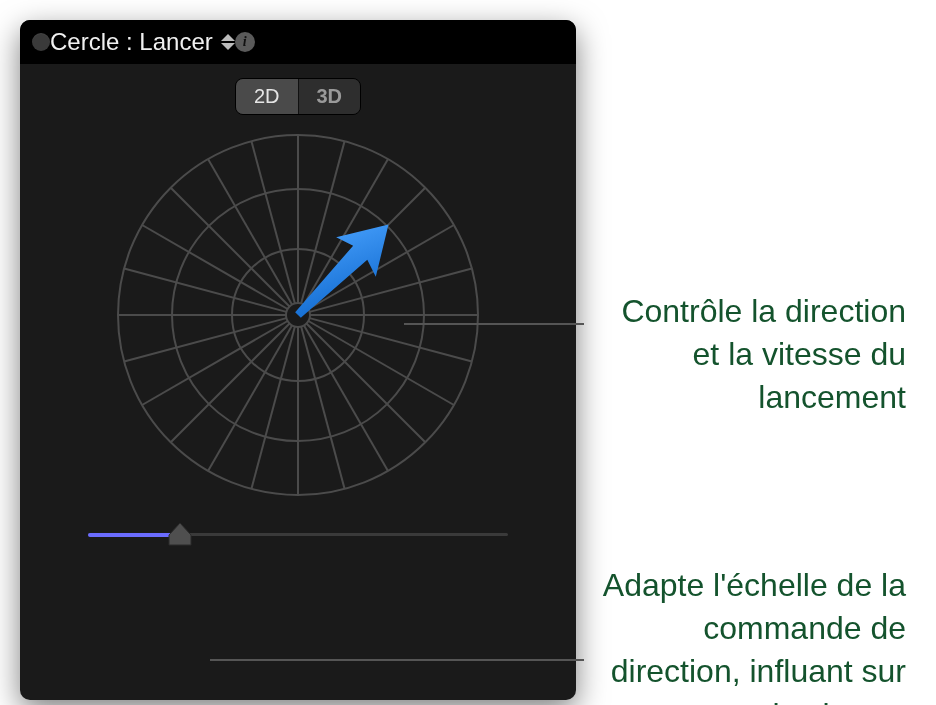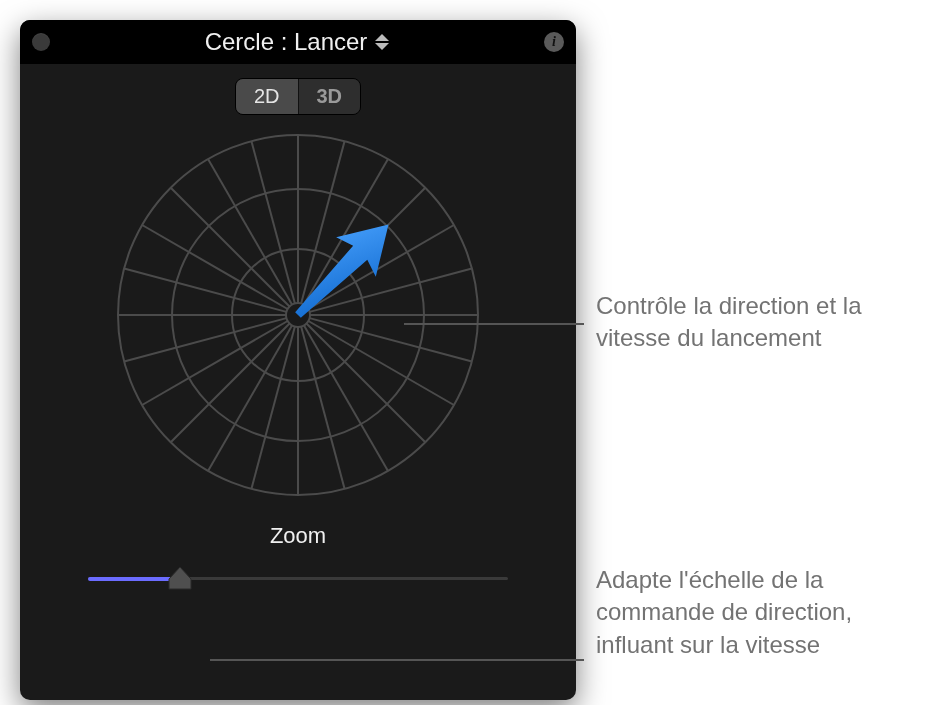--- a/index.html
+++ b/index.html
@@ -17,21 +17,20 @@
     width: 556px;
     height: 680px;
     background: #1a1a1a;
     border-radius: 10px;
     box-shadow: 0 10px 30px rgba(0,0,0,0.5);
     overflow: hidden;
   }
   .titlebar {
     display: flex;
     align-items: center;
-    justify-content: space-between;
     height: 44px;
     padding: 0 12px;
     background: #000;
   }
   .title-center {
     display: flex;
     align-items: center;
     gap: 8px;
     color: #f0f0f0;
     font-size: 24px;
@@ -150,24 +149,25 @@
     width: 26px;
     height: 26px;
     transform: translateX(-50%);
     cursor: pointer;
   }
   .slider-thumb svg { display: block; }
 
   
   .annotation {
     position: absolute;
-    color: #737373;
-    font-size: 24px;
+    color: #14532d;
+    font-size: 32px;
     line-height: 1.35;
     max-width: 310px;
+    text-align: right;
   }
   .leader {
     position: absolute;
     height: 2px;
     background: #555;
   }
 </style>
 </head>
 <body>
 
@@ -236,21 +236,20 @@
             <stop offset="100%" stop-color="#4aa3ff"></stop>
           </linearGradient>
         </defs>
         <g transform="translate(190,190) rotate(-45)">
           <polygon points="0,4 0,-4 88,-10 82,-28 128,0 82,28 88,10" fill="url(#arrgrad)"></polygon>
         </g>
       </g>
     </svg>
   </div>
 
-  <div class="zoom-label">Zoom</div>
 
   <div class="slider-wrap">
     <div class="slider-track-bg"></div>
     <div class="slider-track-fill" style="width:22%"></div>
     <div class="slider-thumb" style="left:22%">
       <svg width="26" height="26" viewBox="0 0 26 26">
         <polygon points="13,2 24,14 24,24 2,24 2,14" fill="#4f4f4f" stroke="#2a2a2a" stroke-width="1"></polygon>
       </svg>
     </div>
   </div>

